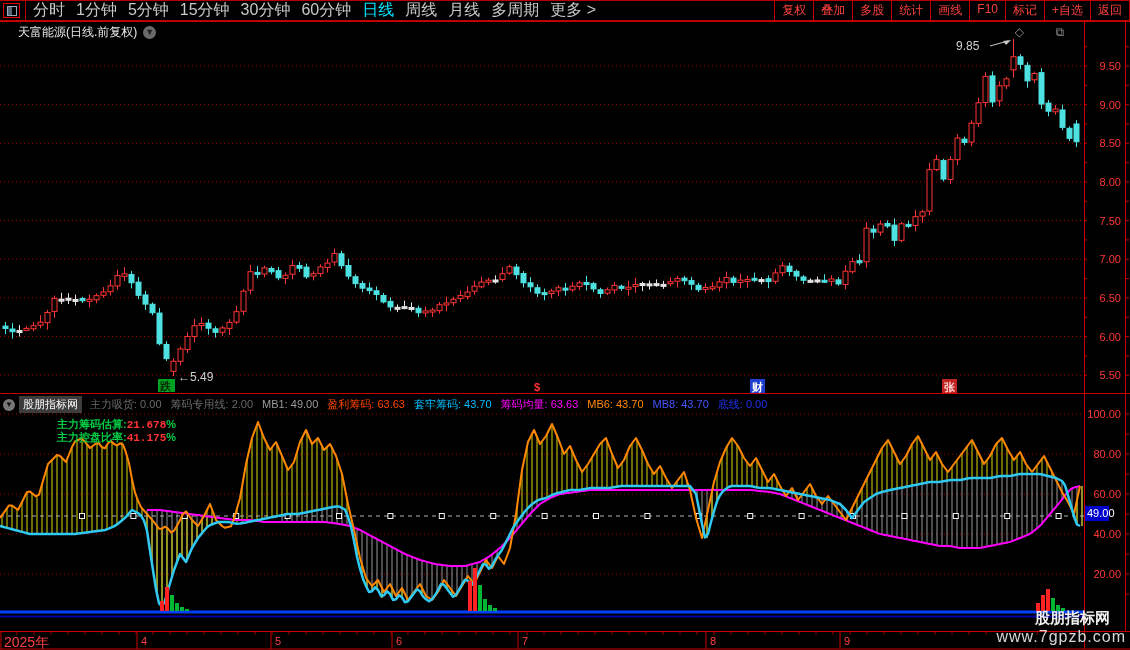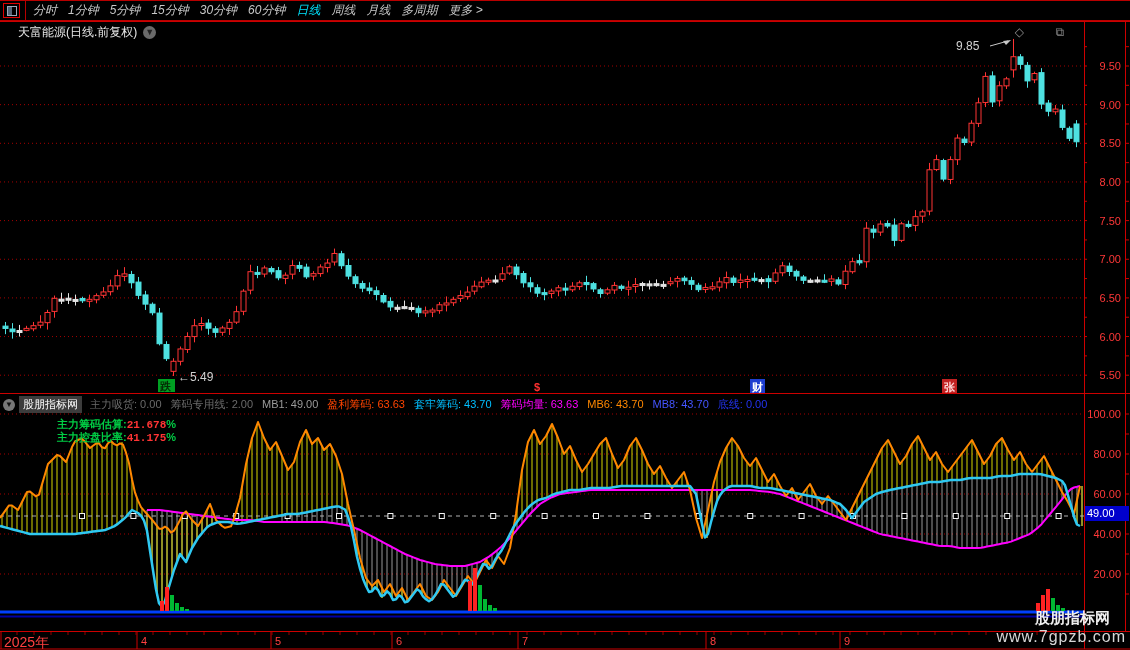--- a/index.html
+++ b/index.html
@@ -4,21 +4,21 @@
 <style>
   html,body{margin:0;padding:0;background:#000;}
   #app{position:relative;width:1130px;height:650px;background:#000;overflow:hidden;
        font-family:"Liberation Sans","DejaVu Sans",sans-serif;}
   
   #toolbar{position:absolute;left:0;top:0;width:1130px;height:21px;display:flex;align-items:center;
            border-top:1px solid #b80000;border-bottom:1px solid #b80000;box-sizing:border-box;background:#000;}
   #win-icon{width:15px;height:13px;border:1px solid #e00000;margin:0 5px 0 3px;display:flex;align-items:center;justify-content:center;}
   #win-icon .g{width:8px;height:8px;border:1px solid #9ab;background:linear-gradient(90deg,#567 50%,#000 50%);}
   #tb-sep{width:1px;height:19px;background:#b80000;margin-right:7px;}
-  .tb-item{color:#c8c8c8;font-size:12px;margin-right:11px;cursor:default;white-space:nowrap;font-style:italic;}
+  .tb-item{color:#c8c8c8;font-size:16px;margin-right:11px;cursor:default;white-space:nowrap;}
   .tb-item.active{color:#00e5ff;}
   #tb-right{margin-left:auto;display:flex;height:21px;}
   .tb-box{border:1px solid #c00000;border-top:none;border-bottom:none;color:#ff4040;font-size:12px;
           padding:2px 7px 0 7px;margin-left:-1px;white-space:nowrap;}
   
   #title-row{position:absolute;left:18px;top:24px;color:#e8e8e8;font-size:12px;display:flex;align-items:center;}
   #title-chevron{display:inline-block;width:13px;height:13px;border-radius:50%;background:#6a6a6a;color:#222;
                  font-size:9px;line-height:13px;text-align:center;margin-left:6px;}
   #corner-icons{position:absolute;right:52px;top:25px;color:#8a8a8a;font-size:12px;letter-spacing:14px;}
   
@@ -28,21 +28,21 @@
   #ind-name{background:#3c3c3c;color:#fff;padding:1px 4px;margin-right:8px;}
   .hdr-item{margin-right:9px;}
   
   #main-force{position:absolute;left:57px;top:418px;font-size:11px;line-height:12px;font-weight:bold;}
   .mf-label{color:#00cc44;} .mf-value{color:#ff3434;font-family:Liberation Mono, monospace;} .mf-pct{color:#00cc44;}
   
   #watermark{position:absolute;right:4px;bottom:4px;text-align:right;z-index:5;}
   #wm1{color:#f0f0f0;font-size:15px;font-weight:bold;padding-right:16px;}
   #wm2{color:#d6d6d6;font-size:16px;letter-spacing:1px;}
   
-  #mb1-badge{position:absolute;left:1085px;top:506px;width:44px;height:15px;background:#0000cc;color:#fff;
+  #mb1-badge{position:absolute;left:1085px;top:506px;width:24px;height:15px;background:#0000cc;color:#fff;
              font-size:11px;line-height:15px;padding-left:2px;box-sizing:border-box;z-index:4;}
   #year-label{position:absolute;left:4px;top:634px;color:#ff4040;font-size:14px;z-index:3;}
   svg{position:absolute;left:0;top:0;}
 </style>
 </head>
 <body>
 
 <div id="app">
   <svg id="chart-svg" width="1130" height="650">
       <line x1="0" y1="21.5" x2="1130" y2="21.5" stroke="#cc0000" stroke-width="1"></line>
@@ -879,20 +879,31 @@
         <span class="tb-item">5分钟</span>
         <span class="tb-item">15分钟</span>
         <span class="tb-item">30分钟</span>
         <span class="tb-item">60分钟</span>
         <span class="tb-item active">日线</span>
         <span class="tb-item">周线</span>
         <span class="tb-item">月线</span>
         <span class="tb-item">多周期</span>
         <span class="tb-item">更多 &gt;</span>
       </div>
+    <div id="tb-right">
+        <span class="tb-box">复权</span>
+        <span class="tb-box">叠加</span>
+        <span class="tb-box">多股</span>
+        <span class="tb-box">统计</span>
+        <span class="tb-box">画线</span>
+        <span class="tb-box">F10</span>
+        <span class="tb-box">标记</span>
+        <span class="tb-box">+自选</span>
+        <span class="tb-box">返回</span>
+      </div>
   </div>
 
   <div id="title-row">
     <span>天富能源(日线.前复权)</span>
     <span id="title-chevron">▼</span>
   </div>
   <div id="corner-icons">◇ ⧉</div>
 
   <div id="ind-header">
     <span id="ind-chevron">▼</span>

